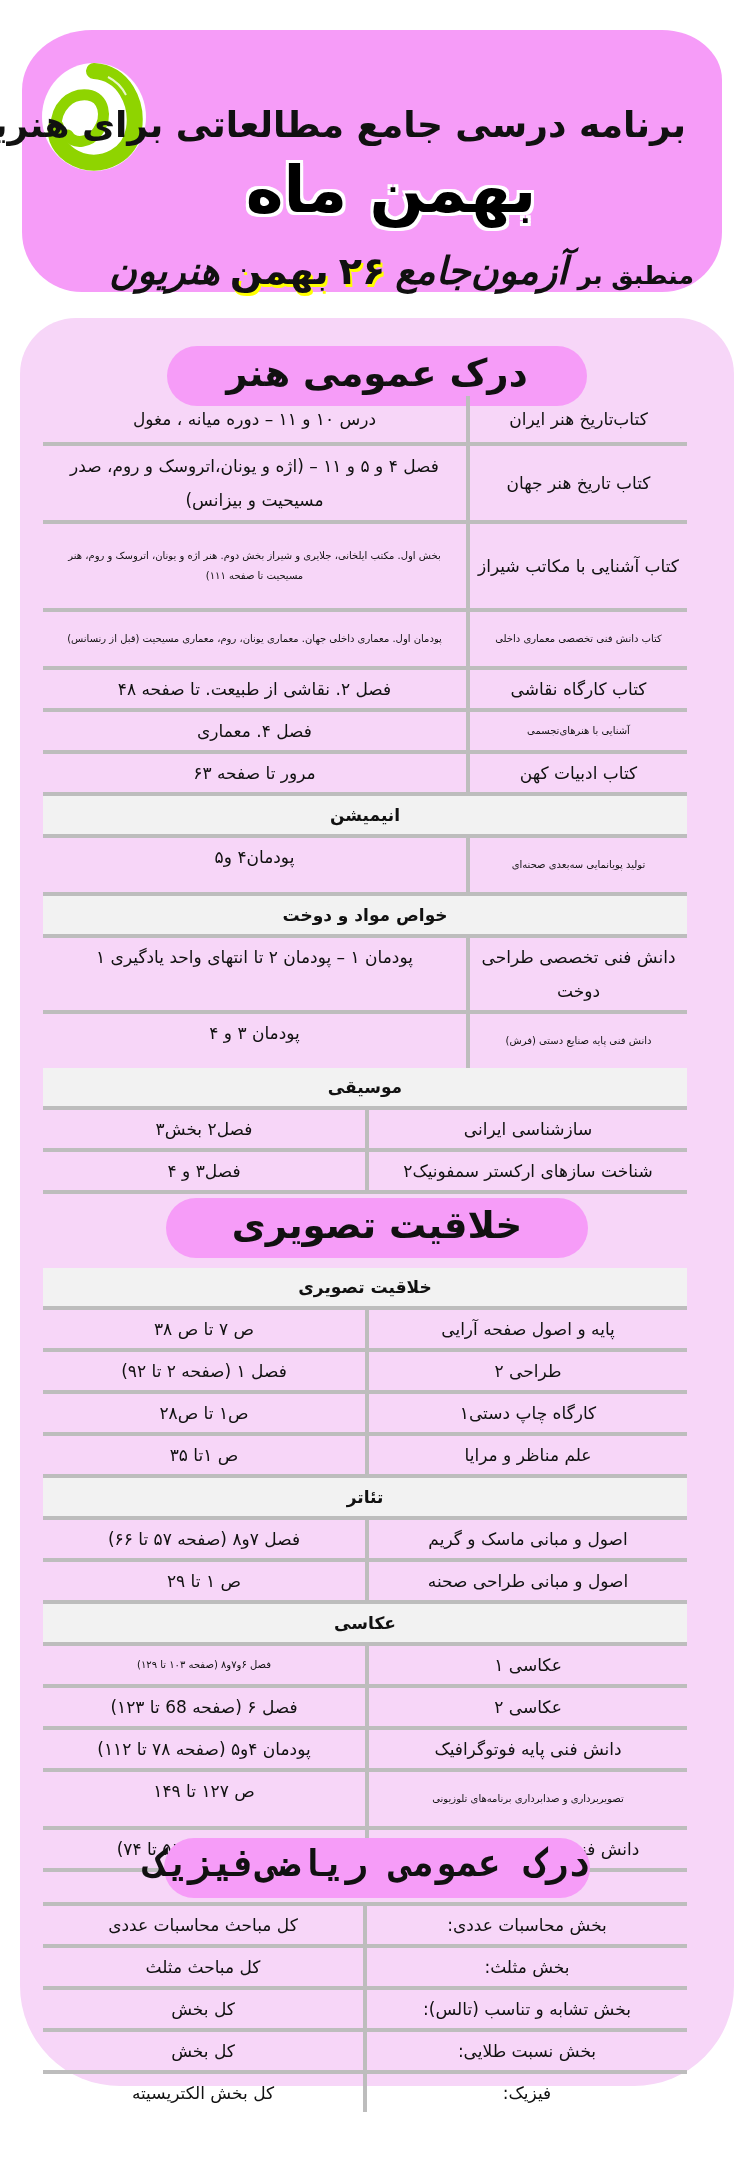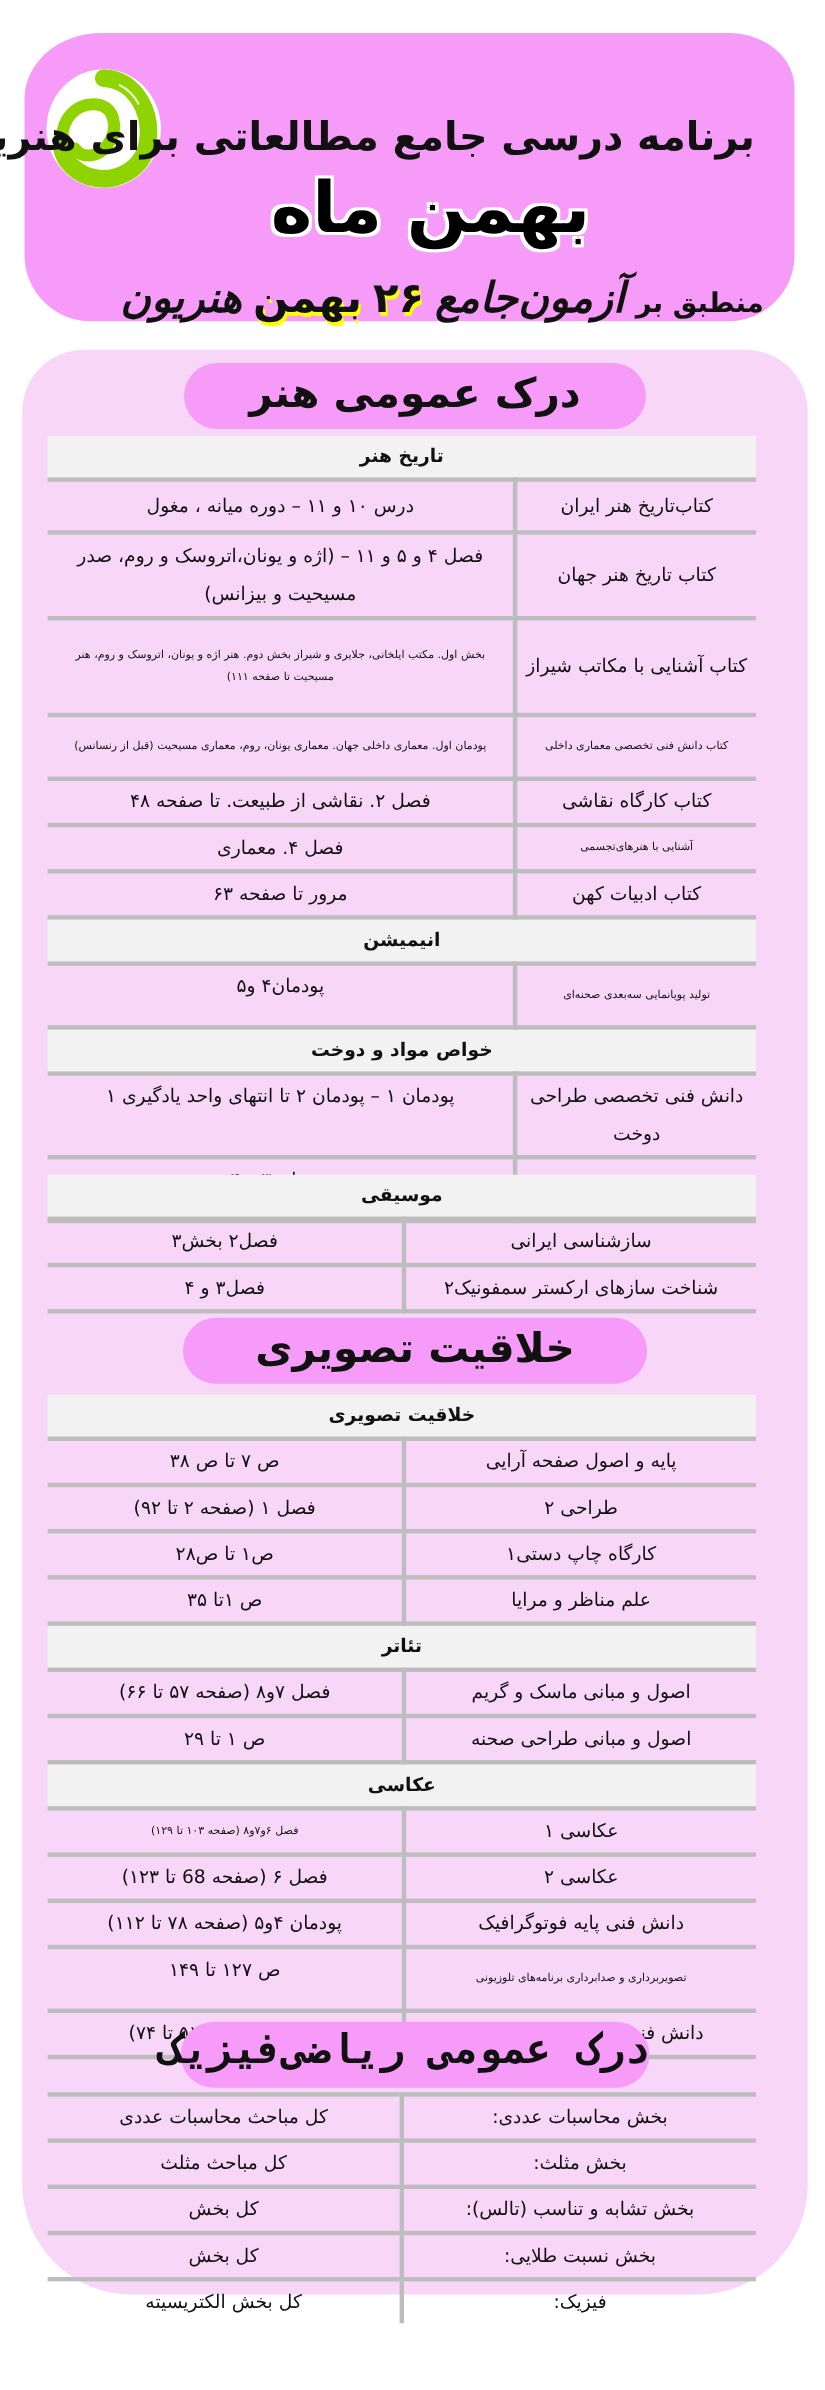--- a/index.html
+++ b/index.html
@@ -82,31 +82,28 @@
     <span class="small">منطبق بر</span>
     <span class="big">آزمون‌جامع</span>
     <span class="yellow">۲۶</span>
     <span class="yellow">بهمن</span>
     <span class="big">هنریون</span>
   </div>
 </div>
 
 <div class="panel">
 
-  <div class="section-pill" style="top:12px; width:420px;">درک عمومی هنر</div>
+  <div class="section-pill" style="top:28px; width:420px;">درک عمومی هنر</div>
 
   <table class="sched" style="top:78px;">
     <colgroup>
         <col style="width:219px">
         <col style="width:425px">
       </colgroup>
     <tbody>
-        <tr class="cat">
-      <td colspan="2">تاریخ هنر</td>
-    </tr>
     <tr style="height:48px;">
       <td class="key">کتاب‌تاریخ هنر ایران</td>
       <td>درس ۱۰ و ۱۱ – دوره میانه ، مغول</td>
     </tr>
     <tr style="height:78px;">
       <td class="key">کتاب تاریخ هنر جهان</td>
       <td>فصل ۴ و ۵ و ۱۱ – (اژه و یونان،اتروسک و روم، صدر مسیحیت و بیزانس)</td>
     </tr>
     <tr style="height:88px;">
       <td class="key">کتاب آشنایی با مکاتب شیراز</td>

